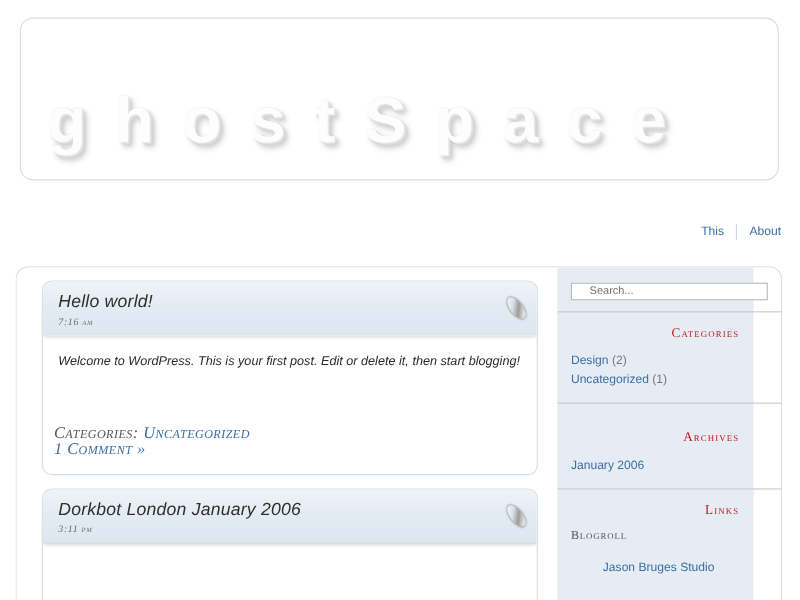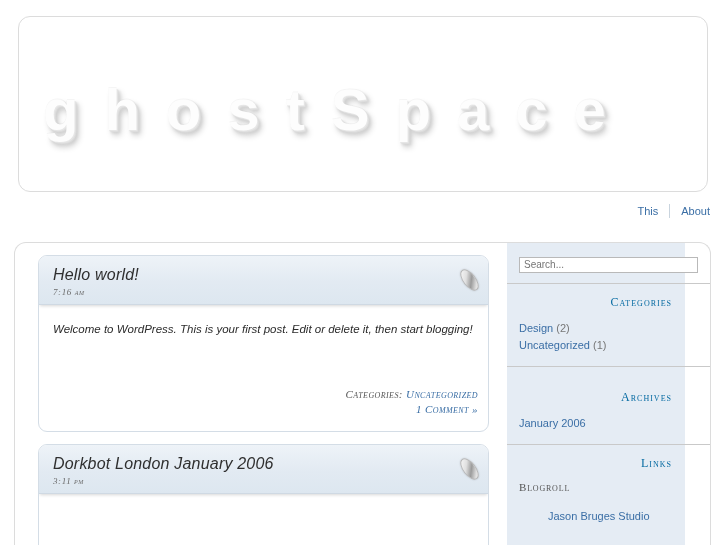--- a/index.html
+++ b/index.html
@@ -15,21 +15,21 @@
     color: #333;
     -webkit-font-smoothing: antialiased;
   }
 
   
   #header-box {
     position: absolute;
     left: 18px;
     top: 16px;
     width: 690px;
-    height: 176px;
+    height: 148px;
     border: 1px solid #dcdcdc;
     border-radius: 12px;
     background: #ffffff;
     box-sizing: border-box;
     overflow: hidden;
   }
   #site-title {
     position: absolute;
     left: 24px;
     top: 58px;
@@ -150,24 +150,24 @@
     box-shadow: 0 0 2px rgba(0,0,0,0.18);
   }
   .post-body {
     padding: 16px 14px 6px 14px;
     font-size: 11.5px;
     line-height: 16px;
     color: #2b2b2b;
   }
   .post-body p { margin: 0; }
   .post-meta {
-    text-align: right;
+    text-align: left;
     padding: 44px 10px 14px 10px;
     font-family: "Liberation Serif", serif;
-    font-size: 11px;
+    font-size: 15px;
     font-variant: small-caps;
     letter-spacing: 0.4px;
     color: #555;
     line-height: 15px;
   }
   .post-meta a {
     color: #3a6ea5;
     text-decoration: none;
   }
 
@@ -201,31 +201,31 @@
   }
   #search-input {
     width: 100%;
     height: 16px;
     box-sizing: border-box;
     border: 1px solid #b9b9b9;
     background: #ffffff;
     font-family: "Liberation Sans", sans-serif;
     font-size: 10px;
     color: #8c8c8c;
-    padding: 1px 4px;
+    padding: 1px 16px;
     outline: none;
   }
   .side-heading {
     text-align: right;
     padding-right: 26px;
     font-family: "Liberation Serif", serif;
     font-size: 12px;
     font-variant: small-caps;
     letter-spacing: 1px;
-    color: #0369a1;
+    color: #b91c1c;
     margin: 1px 0 10px 0;
   }
   .side-list {
     list-style: none;
     margin: 0;
     padding: 0;
   }
   .side-list li {
     font-size: 11px;
     line-height: 17px;

